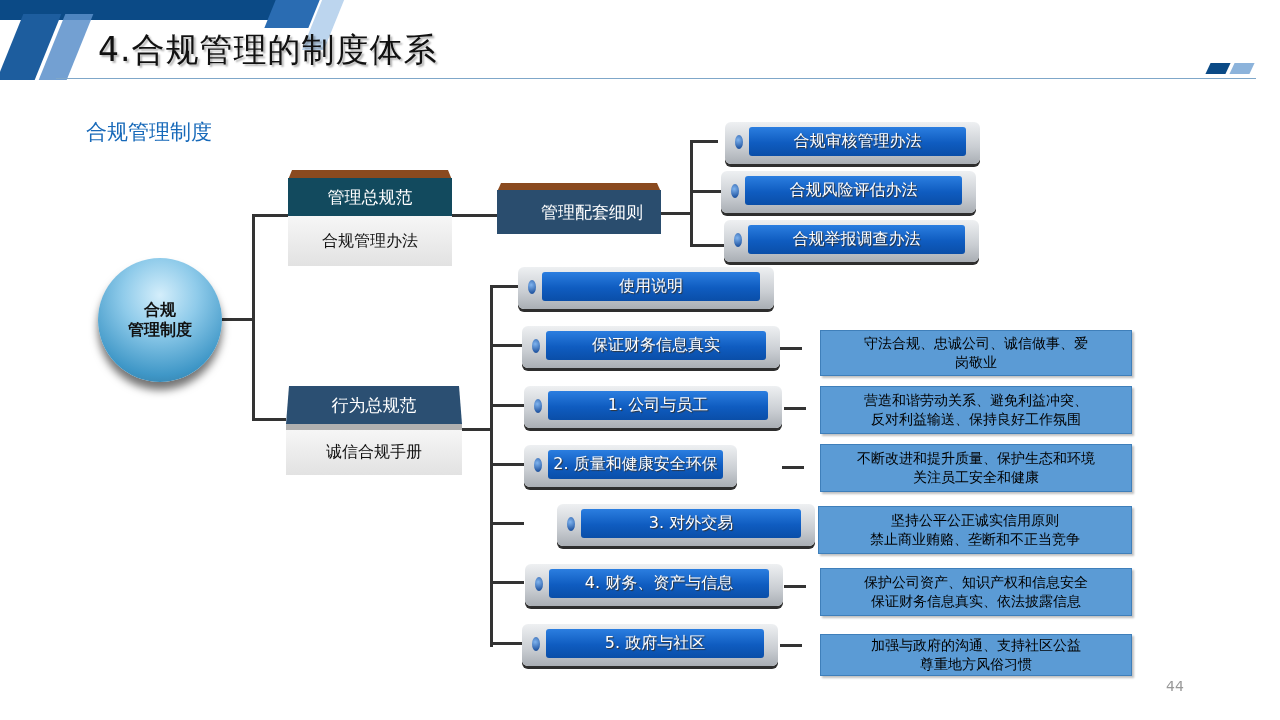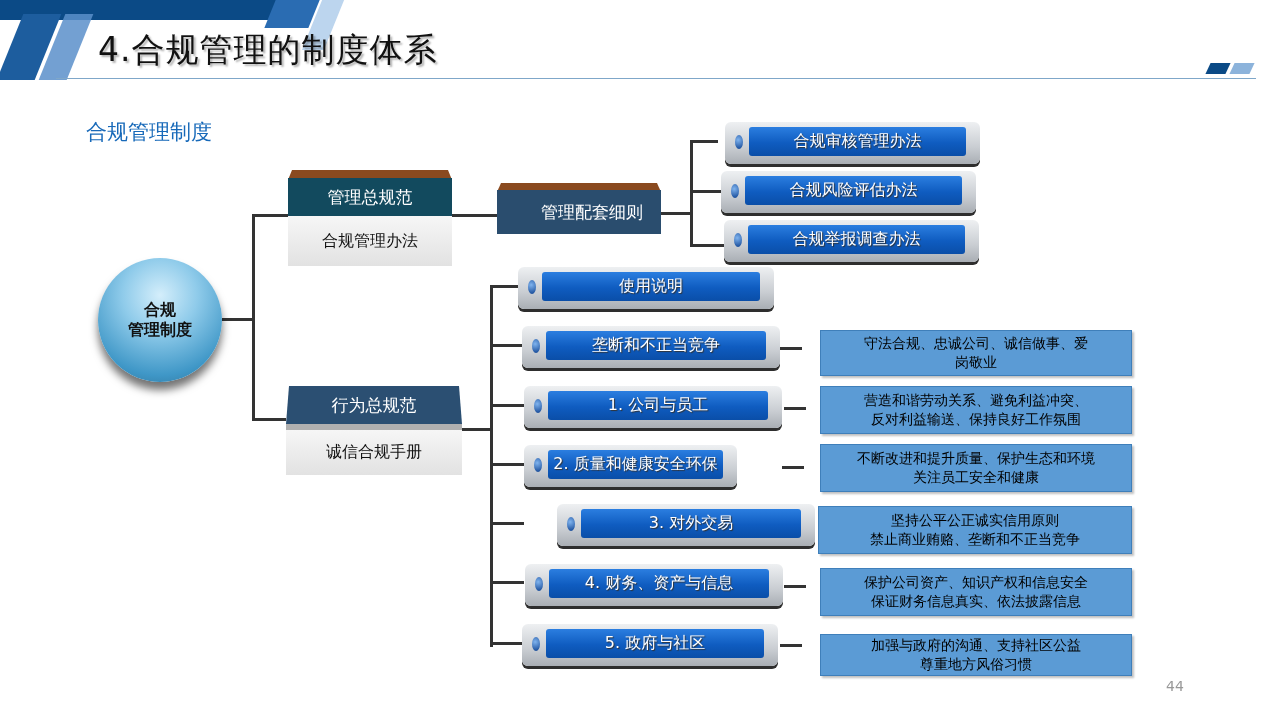--- a/index.html
+++ b/index.html
@@ -113,21 +113,21 @@
 <div class="abs dark-box" style="left:286px;top:386px;width:176px;height:38px;background:#2b4f72;clip-path:polygon(3px 0,calc(100% - 3px) 0,100% 100%,0 100%);">行为总规范</div>
 <div class="abs" style="left:286px;top:424px;width:176px;height:8px;background:#b0b0b0;"></div>
 <div class="abs light-box" style="left:286px;top:430px;width:176px;height:45px;font-family:Liberation Mono, monospace;">诚信合规手册</div>
 
 <div class="abs pill" style="left:518px;top:267px;width:256px;">
   <div class="dot"></div>
   <div class="inner">使用说明</div>
 </div>
 <div class="abs pill" style="left:522px;top:326px;width:258px;">
   <div class="dot"></div>
-  <div class="inner">垄断和不正当竞争</div>
+  <div class="inner">保证财务信息真实</div>
 </div>
 <div class="abs pill" style="left:524px;top:386px;width:258px;">
   <div class="dot"></div>
   <div class="inner">1. 公司与员工</div>
 </div>
 <div class="abs pill" style="left:524px;top:445px;width:213px;">
   <div class="dot"></div>
   <div class="inner">2. 质量和健康安全环保</div>
 </div>
 <div class="abs pill" style="left:525px;top:504px;width:258px;margin-left:32px;">

